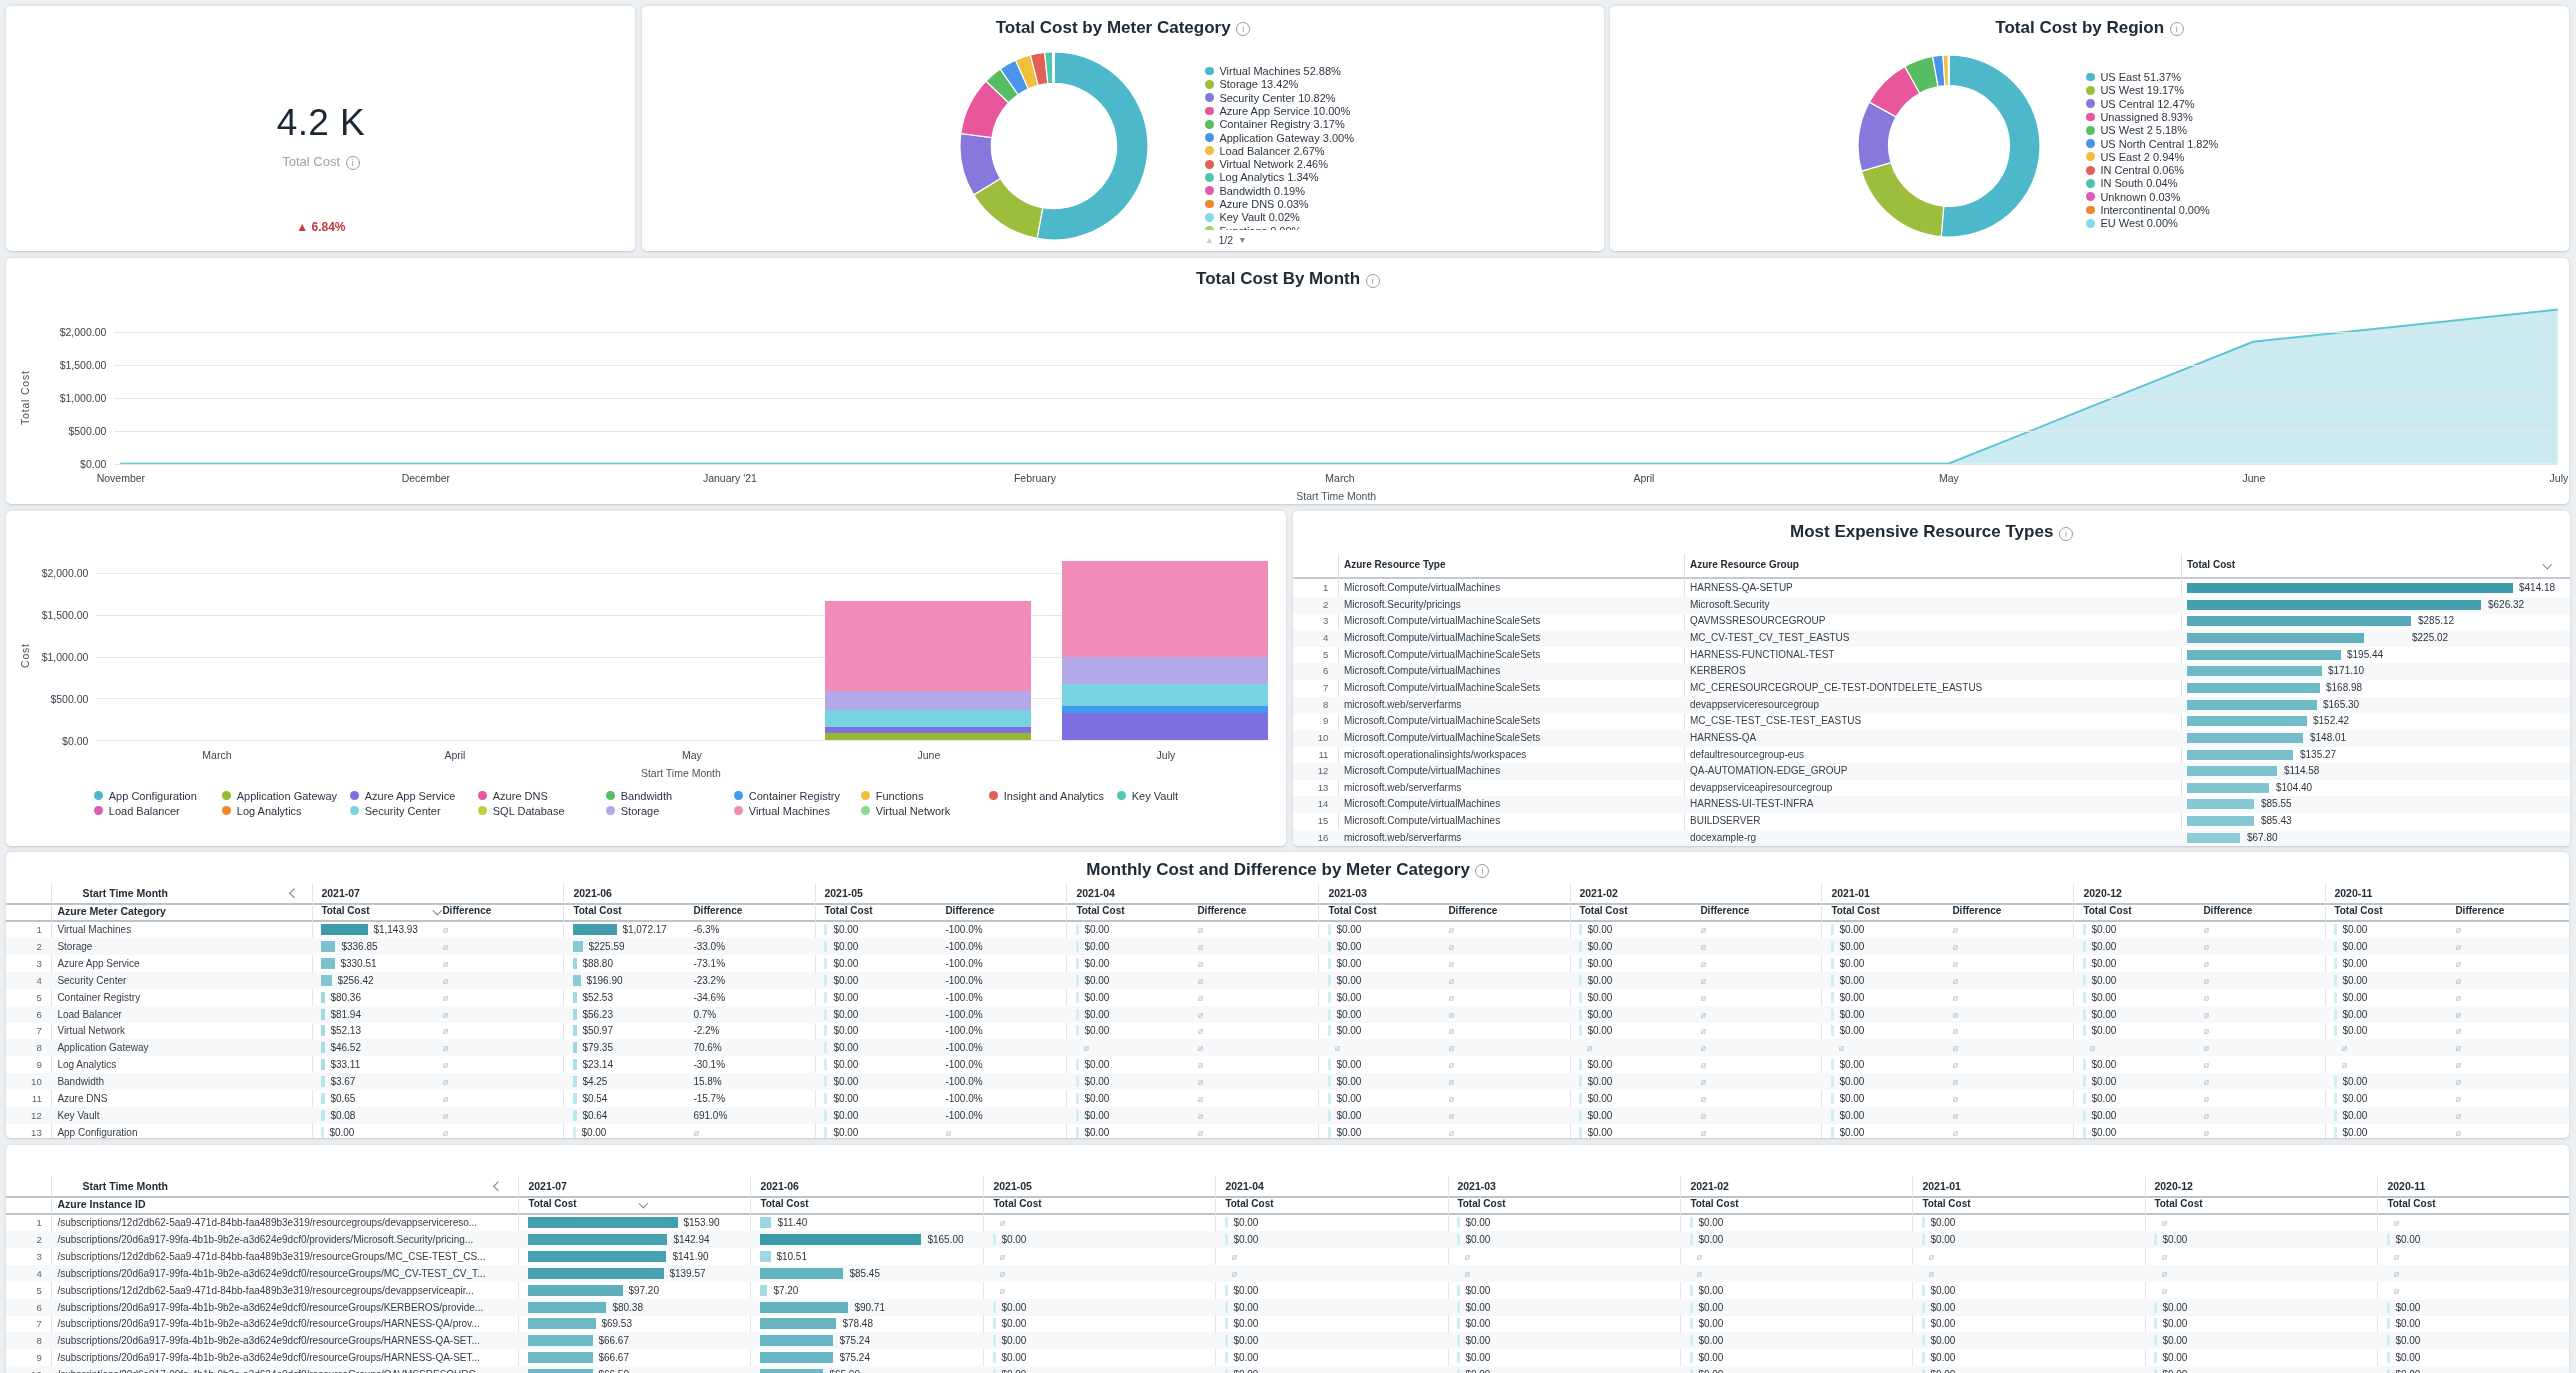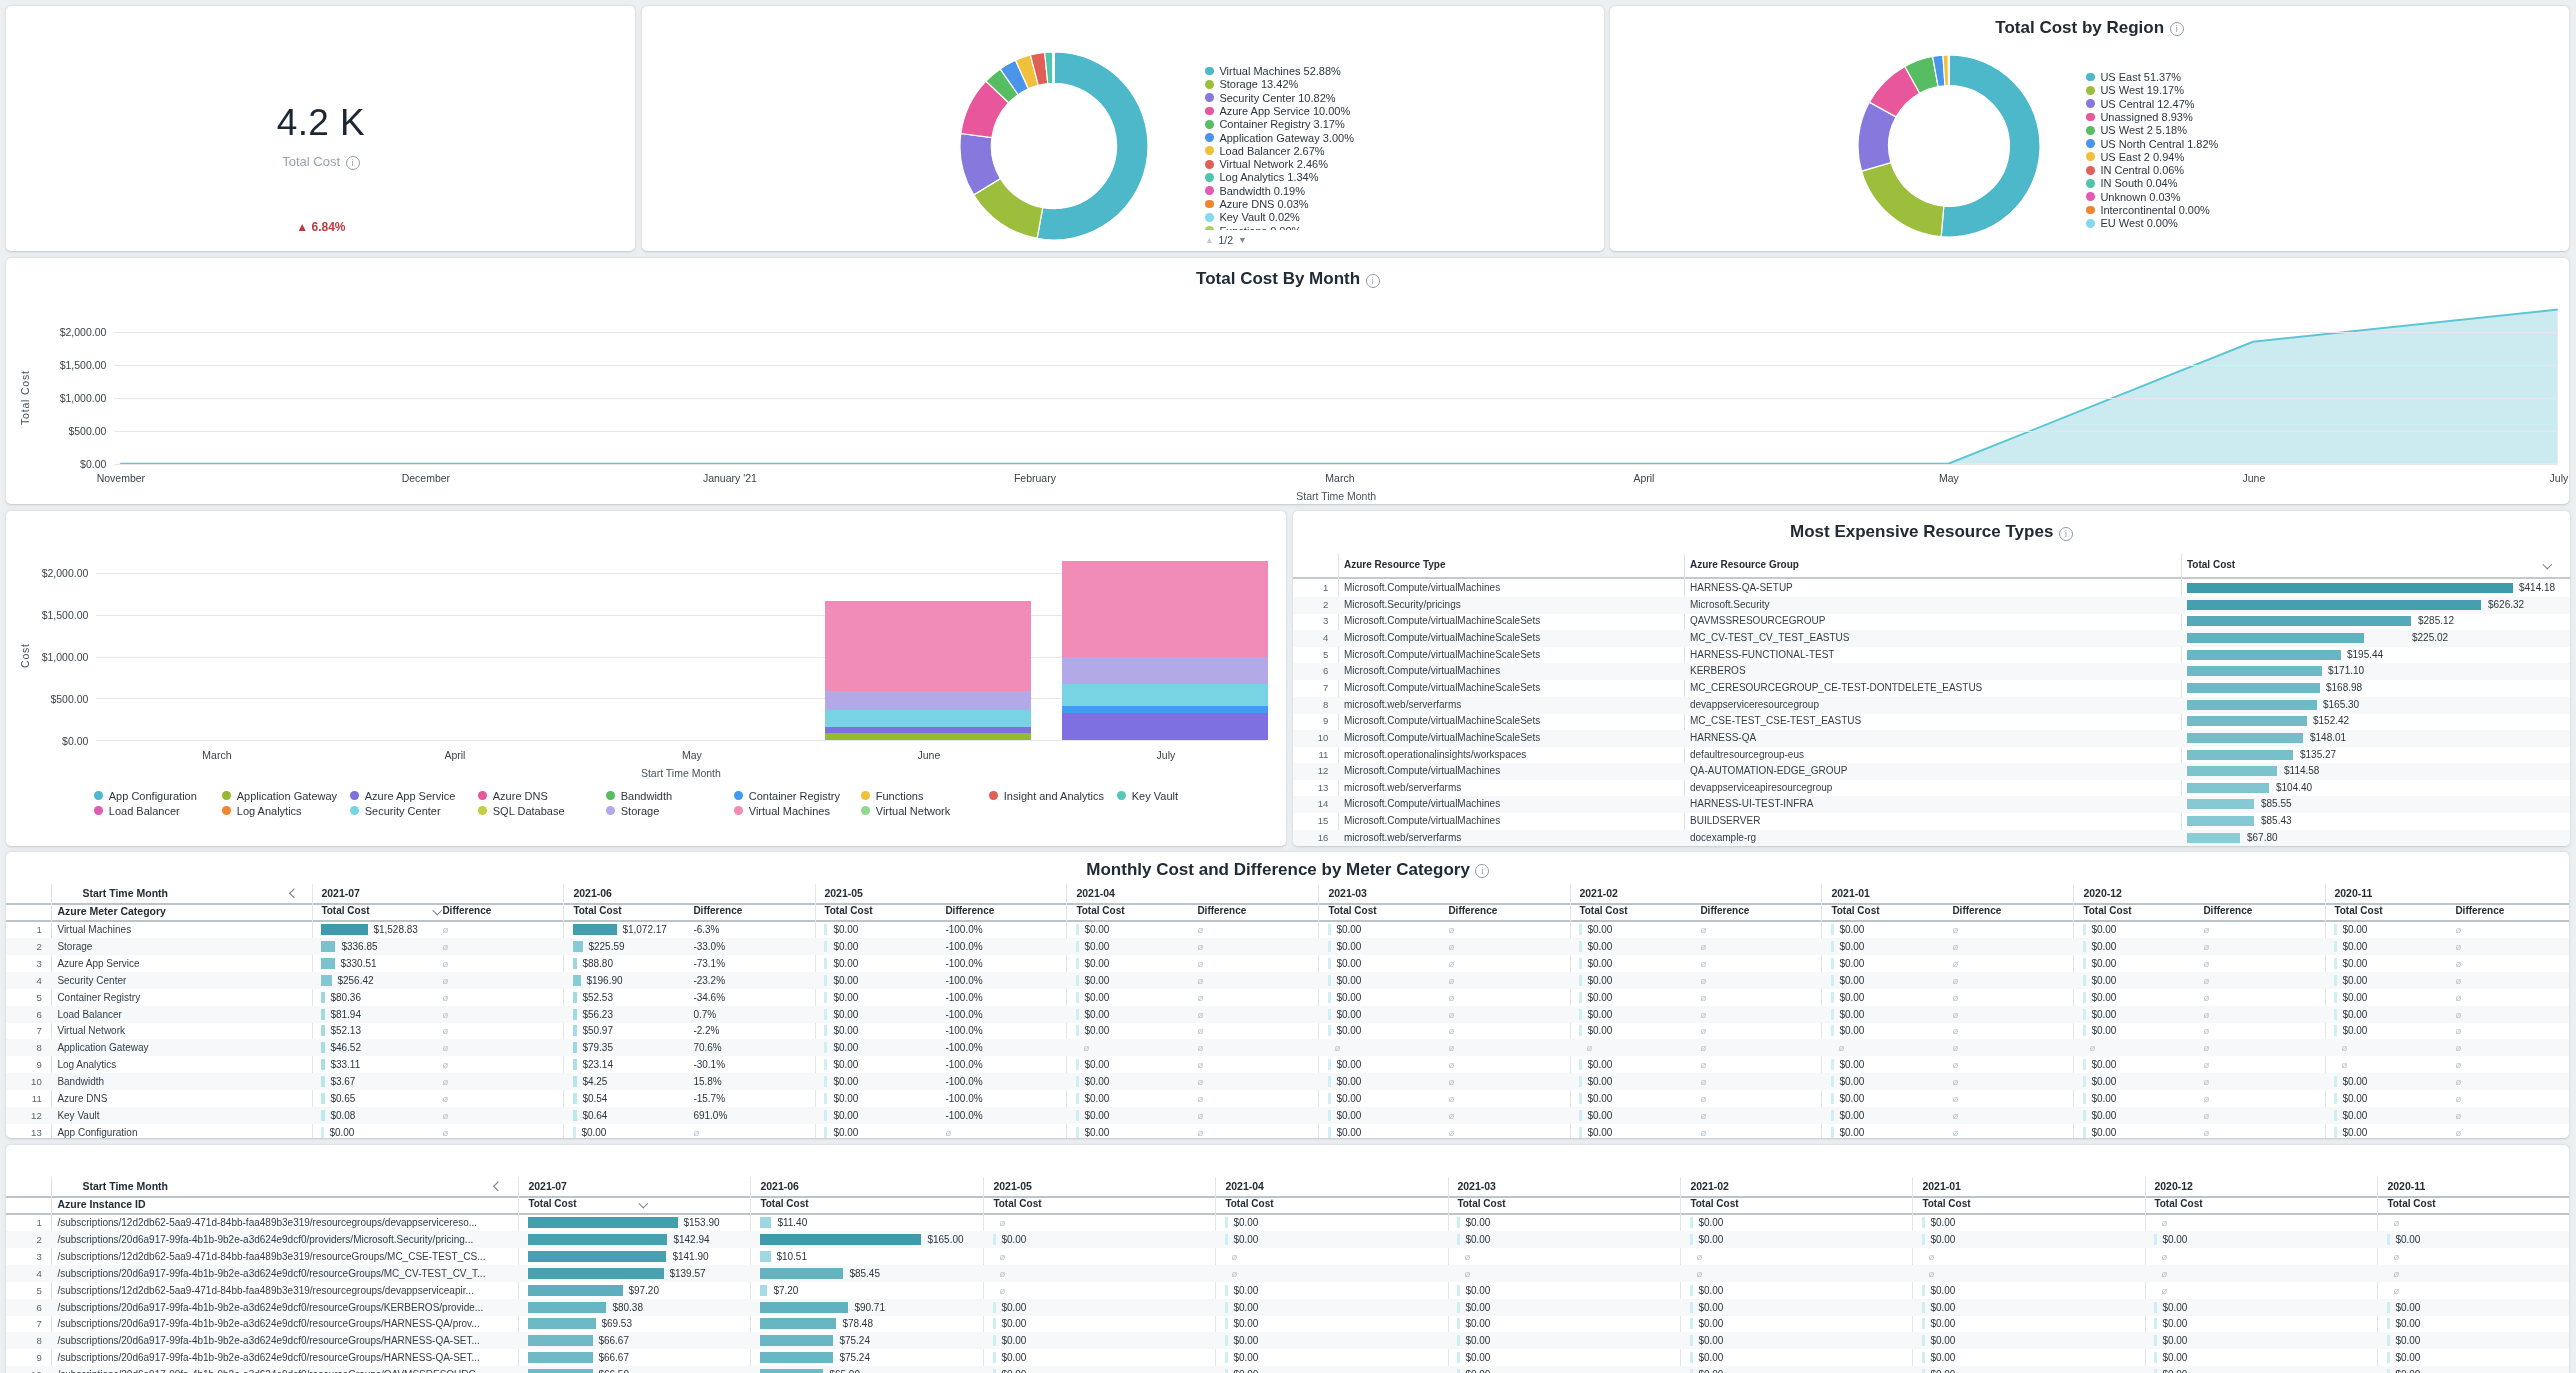--- a/index.html
+++ b/index.html
@@ -50,20 +50,23 @@
   <div class="kpi-label">
     <span>Total Cost</span><span class="info">i</span>
   </div>
   <div class="kpi-delta">
     <span>▲</span>
     <span>6.84%</span>
   </div>
 </div>
 
 <div class="card" id="meter-card" style="left:642px;top:6.4px;width:962px;height:245px;">
+  <div class="ctitle">
+    <span>Total Cost by Meter Category</span><span class="info">i</span>
+  </div>
   <svg id="meter-donut-svg" style="position:absolute;left:318px;top:46px;" width="188" height="188" viewBox="0 0 234 234">
       <path d="M117.00 0.00A117 117 0 1 1 95.94 232.09L102.96 193.73A78 78 0 1 0 117.00 39.00Z" fill="#4db8c9" stroke="#fff" stroke-width="1.5"></path>
       <path d="M95.94 232.09A117 117 0 0 1 17.05 177.82L50.37 157.55A78 78 0 0 0 102.96 193.73Z" fill="#9dbe3d" stroke="#fff" stroke-width="1.5"></path>
       <path d="M17.05 177.82A117 117 0 0 1 1.04 101.46L39.69 106.64A78 78 0 0 0 50.37 157.55Z" fill="#8678dd" stroke="#fff" stroke-width="1.5"></path>
       <path d="M1.04 101.46A117 117 0 0 1 32.32 36.27L60.54 63.18A78 78 0 0 0 39.69 106.64Z" fill="#e8569c" stroke="#fff" stroke-width="1.5"></path>
       <path d="M32.32 36.27A117 117 0 0 1 49.97 21.11L72.31 53.07A78 78 0 0 0 60.54 63.18Z" fill="#57bd62" stroke="#fff" stroke-width="1.5"></path>
       <path d="M49.97 21.11A117 117 0 0 1 69.12 10.25L85.08 45.83A78 78 0 0 0 72.31 53.07Z" fill="#4a95ea" stroke="#fff" stroke-width="1.5"></path>
       <path d="M69.12 10.25A117 117 0 0 1 87.62 3.75L97.41 41.50A78 78 0 0 0 85.08 45.83Z" fill="#f0c03c" stroke="#fff" stroke-width="1.5"></path>
       <path d="M87.62 3.75A117 117 0 0 1 105.40 0.58L109.27 39.38A78 78 0 0 0 97.41 41.50Z" fill="#e06058" stroke="#fff" stroke-width="1.5"></path>
       <path d="M105.40 0.58A117 117 0 0 1 115.24 0.01L115.82 39.01A78 78 0 0 0 109.27 39.38Z" fill="#50c5ad" stroke="#fff" stroke-width="1.5"></path>
@@ -512,21 +515,21 @@
       <div class="vlinelight" style="left: 2319px; top: 32px; height: 254px; background: rgb(226, 230, 234);"></div>
       <div class="band-label" style="left: 2328px; top: 35px;">2020-11</div>
       <div class="subhead" style="left: 2328px; top: 53px;">Total Cost</div>
       <div class="subhead" style="left: 2449px; top: 53px;">Difference</div>
     </div>
   <div id="meter-rows">
       <div style="position: absolute; left: 0px; right: 0px; top: 69px; height: 17px;">
         <div class="rownum" style="left: 6.4px; width: 29px; top: 3.2px;">1</div>
         <div class="cellTxt" style="left: 51px; width: 249px; top: 3.2px;">Virtual Machines</div>
         <div class="bar" style="left: 315px; width: 47px; top: 3.2px; background: rgb(62, 155, 171);"></div>
-        <div class="money" style="left: 367px; top: 3.2px;">$1,528.83</div>
+        <div class="money" style="left: 367px; top: 3.2px;">$1,143.93</div>
         <div class="nullv" style="left: 436px; top: 3.2px;">ø</div>
         <div class="bar" style="left: 567px; width: 44px; top: 3.2px; background: rgb(66, 158, 173);"></div>
         <div class="money" style="left: 616px; top: 3.2px;">$1,072.17</div>
         <div class="money" style="left: 687px; top: 3.2px;">-6.3%</div>
         <div class="bar" style="left: 818px; width: 2.4px; top: 3.2px; background: rgb(205, 239, 245);"></div>
         <div class="money" style="left: 827px; top: 3.2px;">$0.00</div>
         <div class="money" style="left: 939px; top: 3.2px;">-100.0%</div>
         <div class="bar" style="left: 1070px; width: 2.4px; top: 3.2px; background: rgb(205, 239, 245);"></div>
         <div class="money" style="left: 1078px; top: 3.2px;">$0.00</div>
         <div class="nullv" style="left: 1191px; top: 3.2px;">ø</div>

